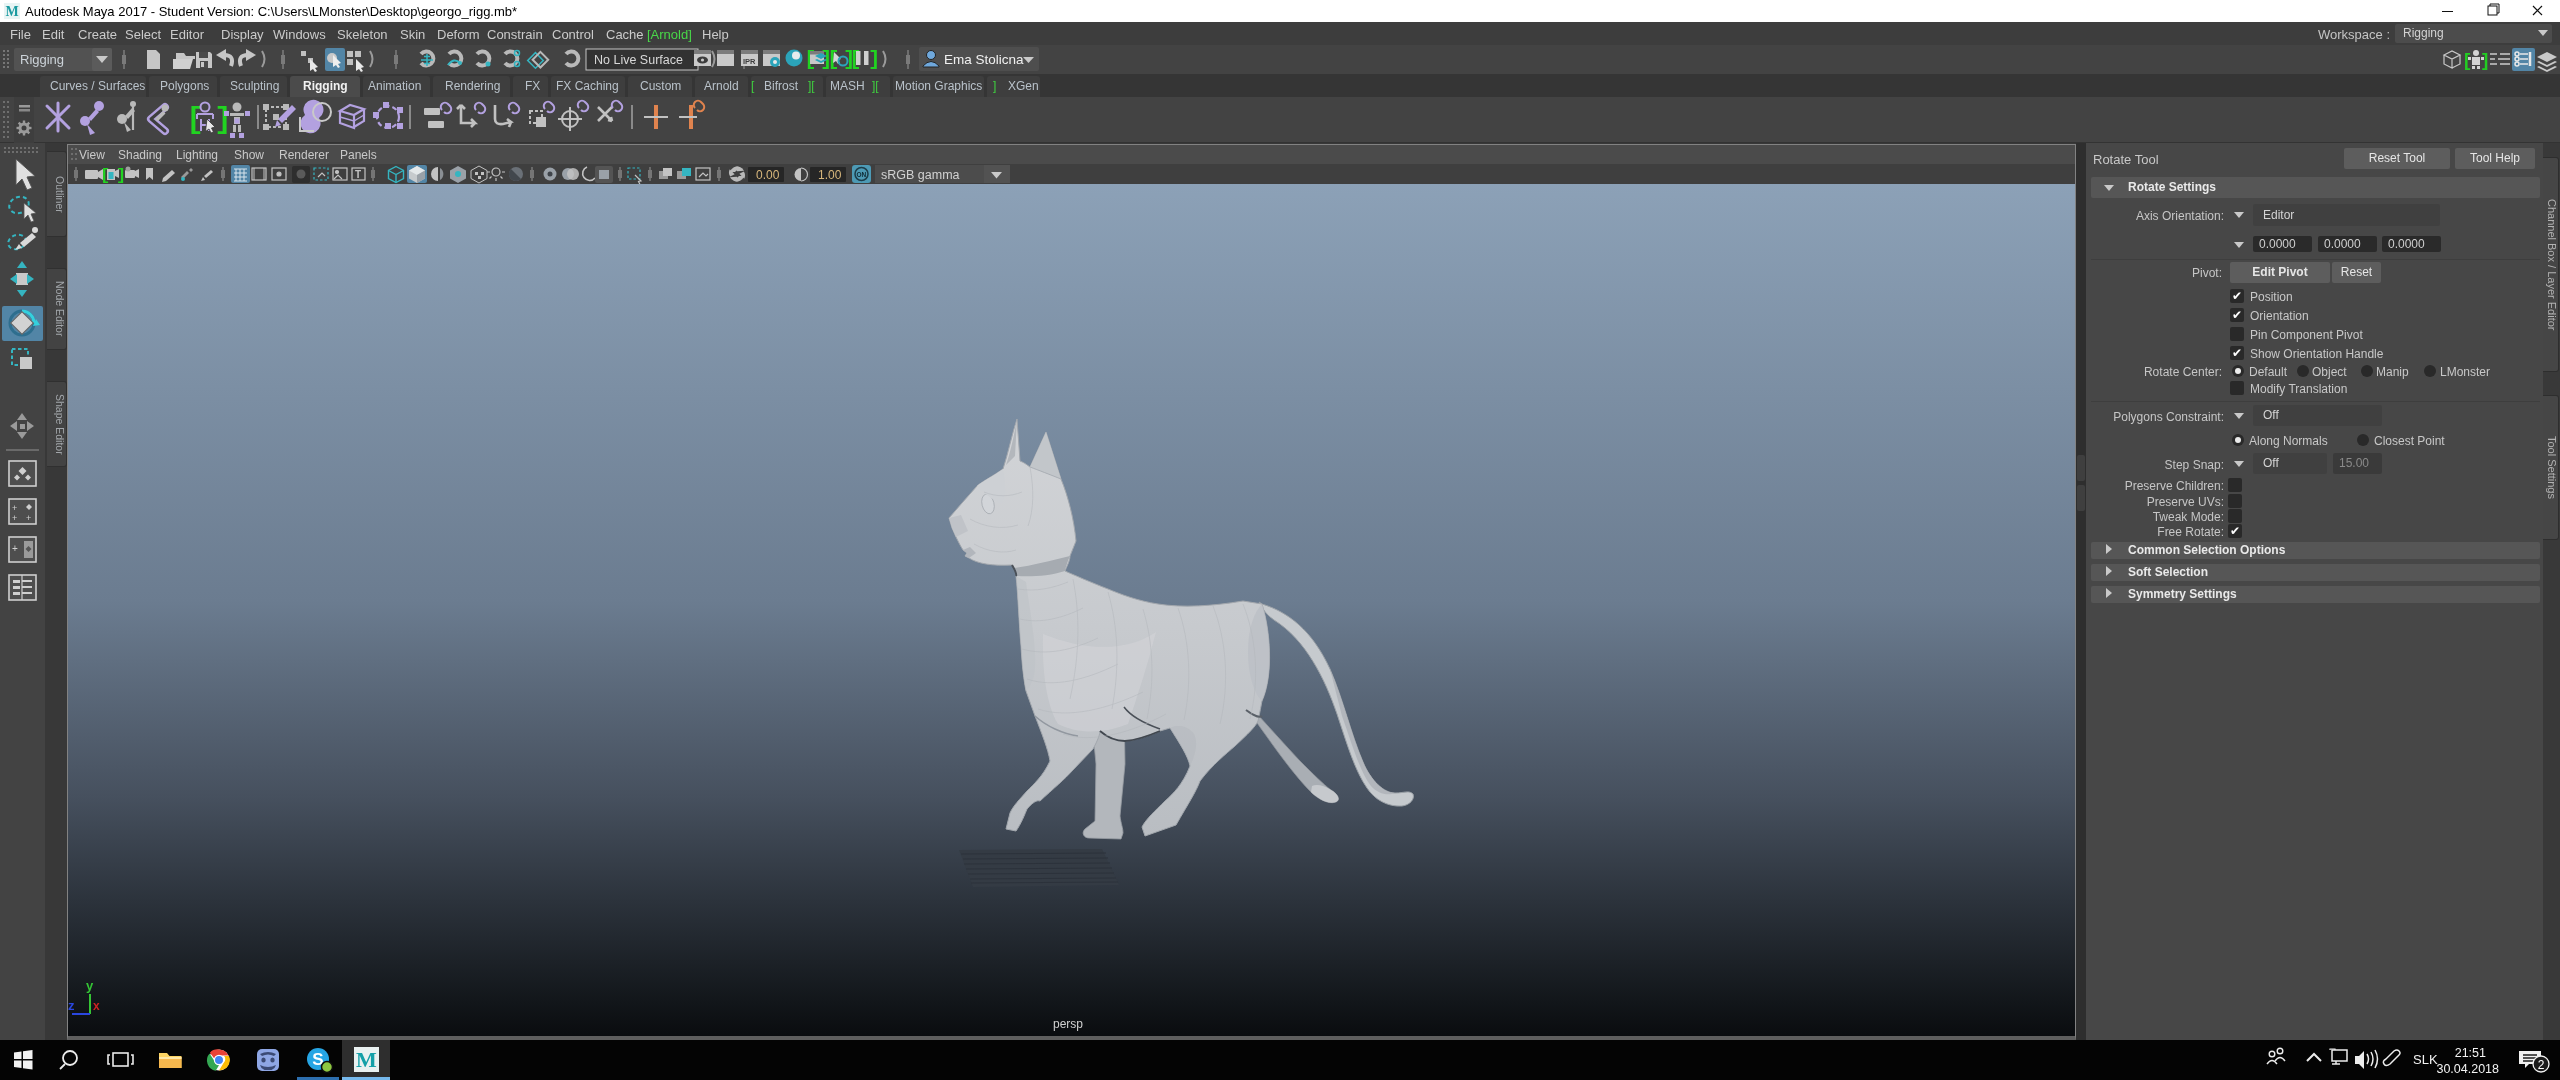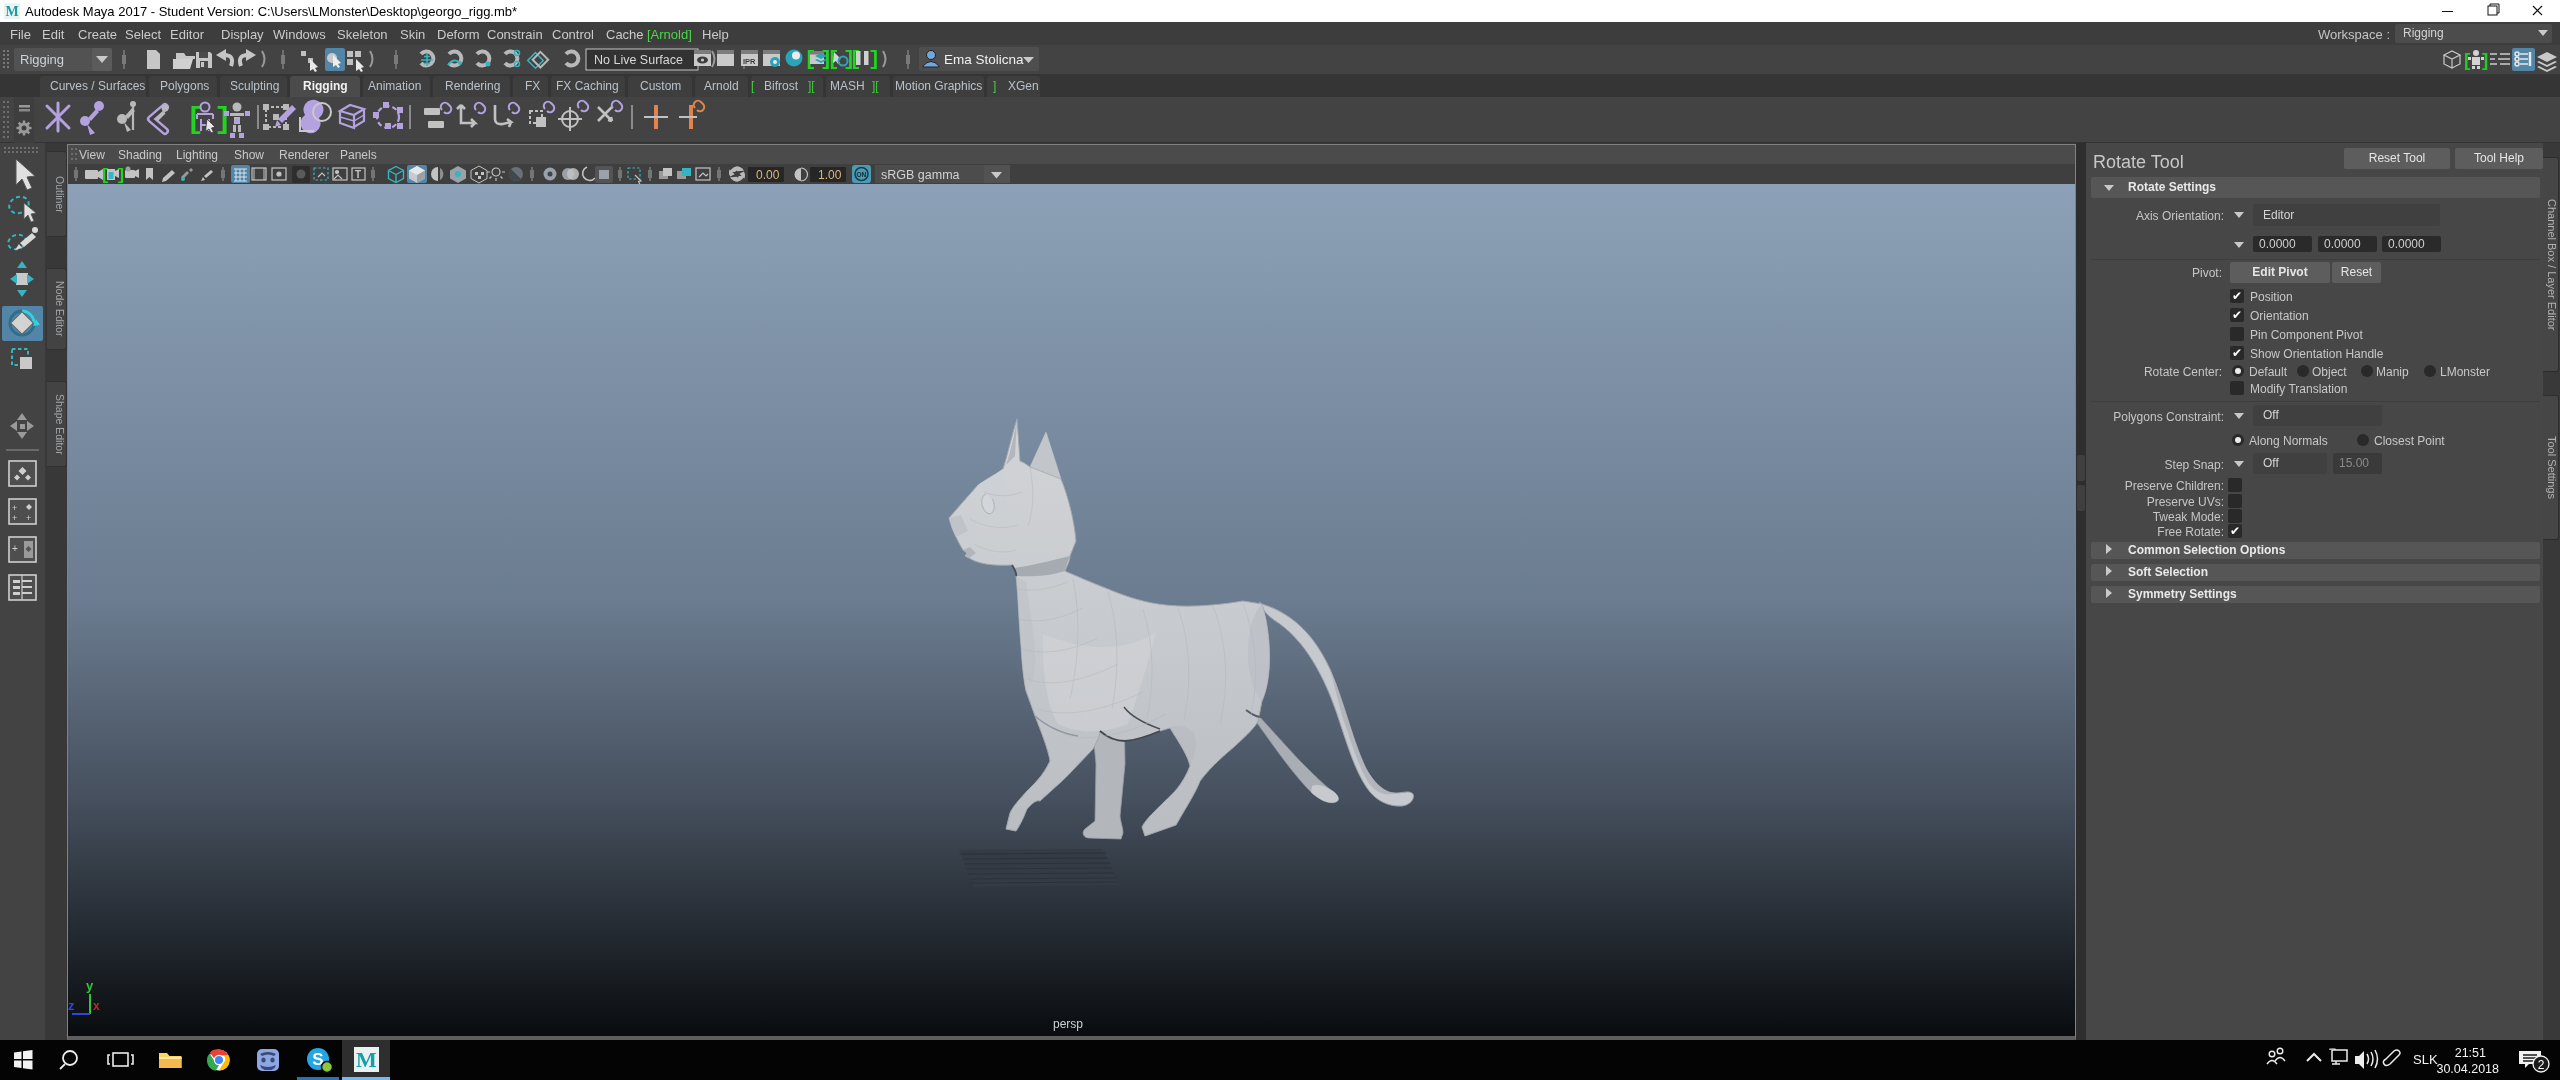--- a/index.html
+++ b/index.html
@@ -828,23 +828,23 @@
     <div class="abs" style="left:985px;top:833px;color:#d0d0d0;font-size:12px">persp</div>
   </div>
 </div>
 
 <div id="gap">
   <div class="abs" style="left:1px;top:312px;width:8px;height:26px;background:#3f3f3f;border-radius:2px"></div>
   <div class="abs" style="left:1px;top:342px;width:8px;height:26px;background:#3f3f3f;border-radius:2px"></div>
 </div>
 
 <div id="rightpanel">
-  <span class="abs" style="left:7px;top:9px;font-size:18px">Rotate Tool</span>
+  <span class="abs" style="left:7px;top:9px;font-size:13px">Rotate Tool</span>
   <div class="btn" style="left:258px;top:5px;width:106px;height:21px;line-height:21px">Reset Tool</div>
-  <div class="btn" style="left:369px;top:5px;width:88px;height:21px;line-height:21px">Tool Help</div>
+  <div class="btn" style="left:369px;top:5px;width:80px;height:21px;line-height:21px">Tool Help</div>
 
   <div class="hdr" style="top:34px;height:21px;line-height:21px"><span style="margin-left:37px">Rotate Settings</span>
     <span class="arr" style="left:13px;top:8px"></span>
   </div>
 
   <div class="lbl" style="left:0;top:66px;width:138px">Axis Orientation:</div>
   <span class="arr" style="left:148px;top:69px"></span>
   <div class="dfld" style="left:167px;top:61px;width:187px;height:22px;line-height:22px">Editor</div>
 
   <span class="arr" style="left:148px;top:99px"></span>

